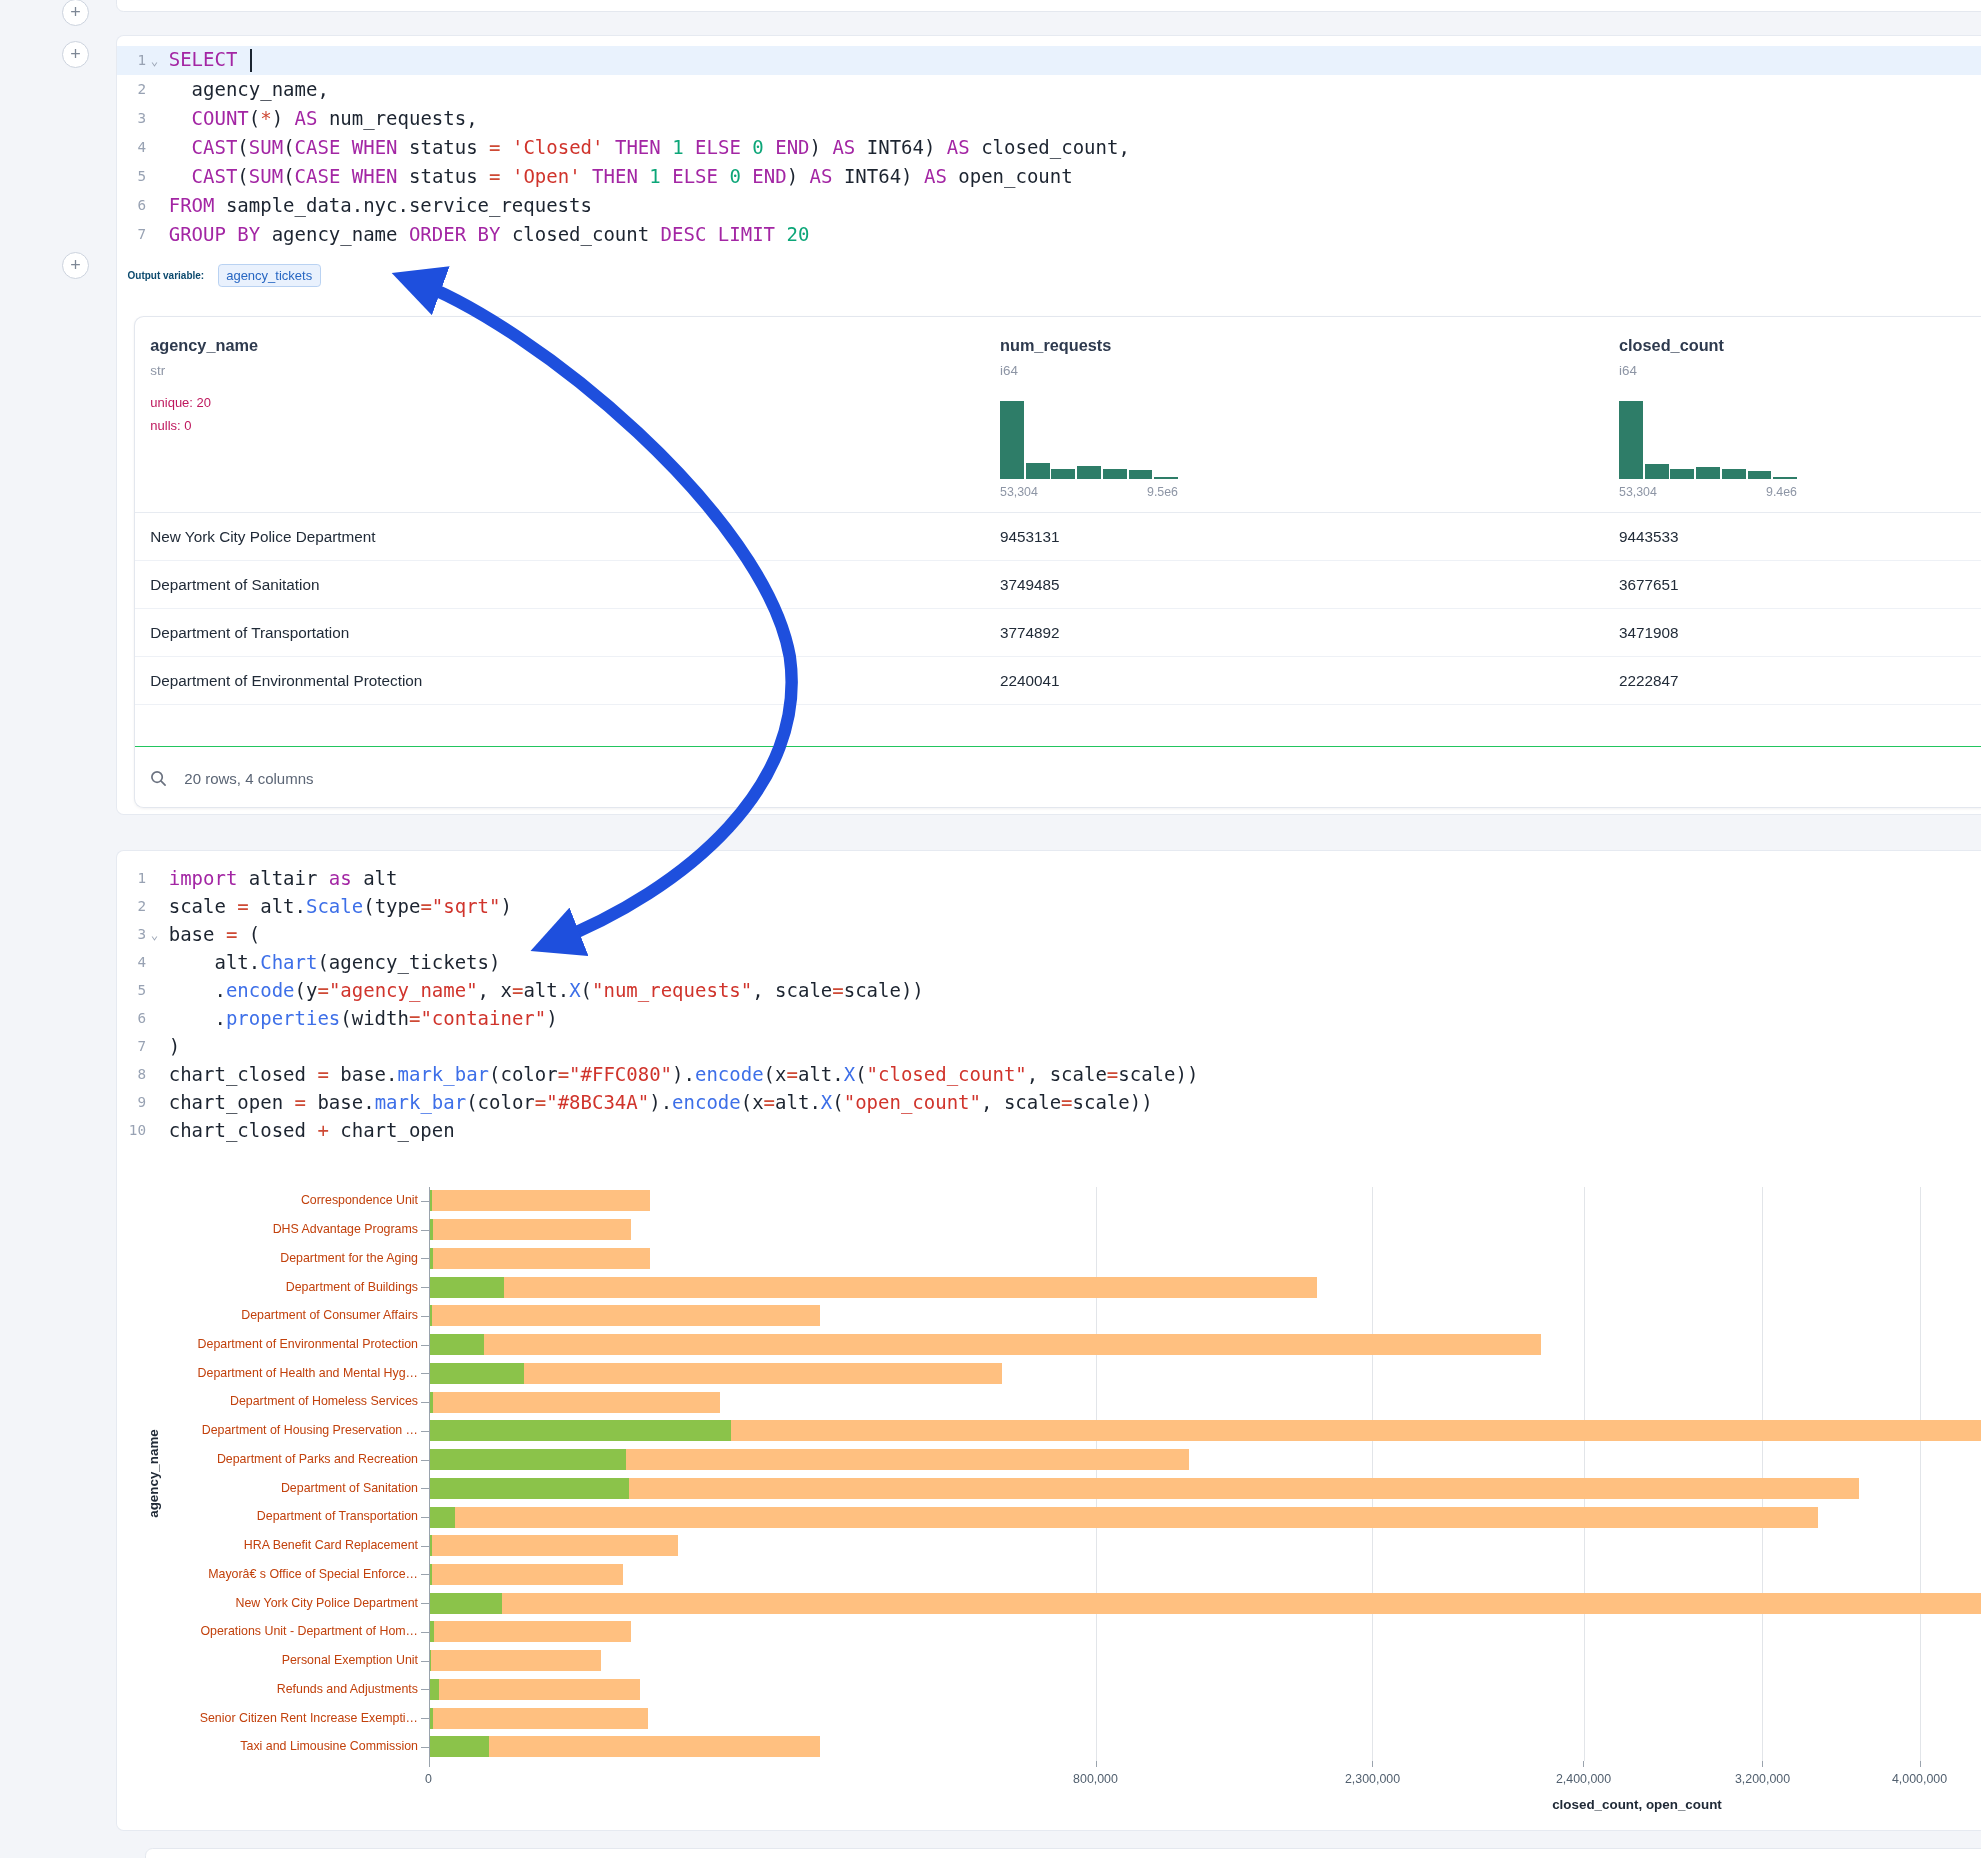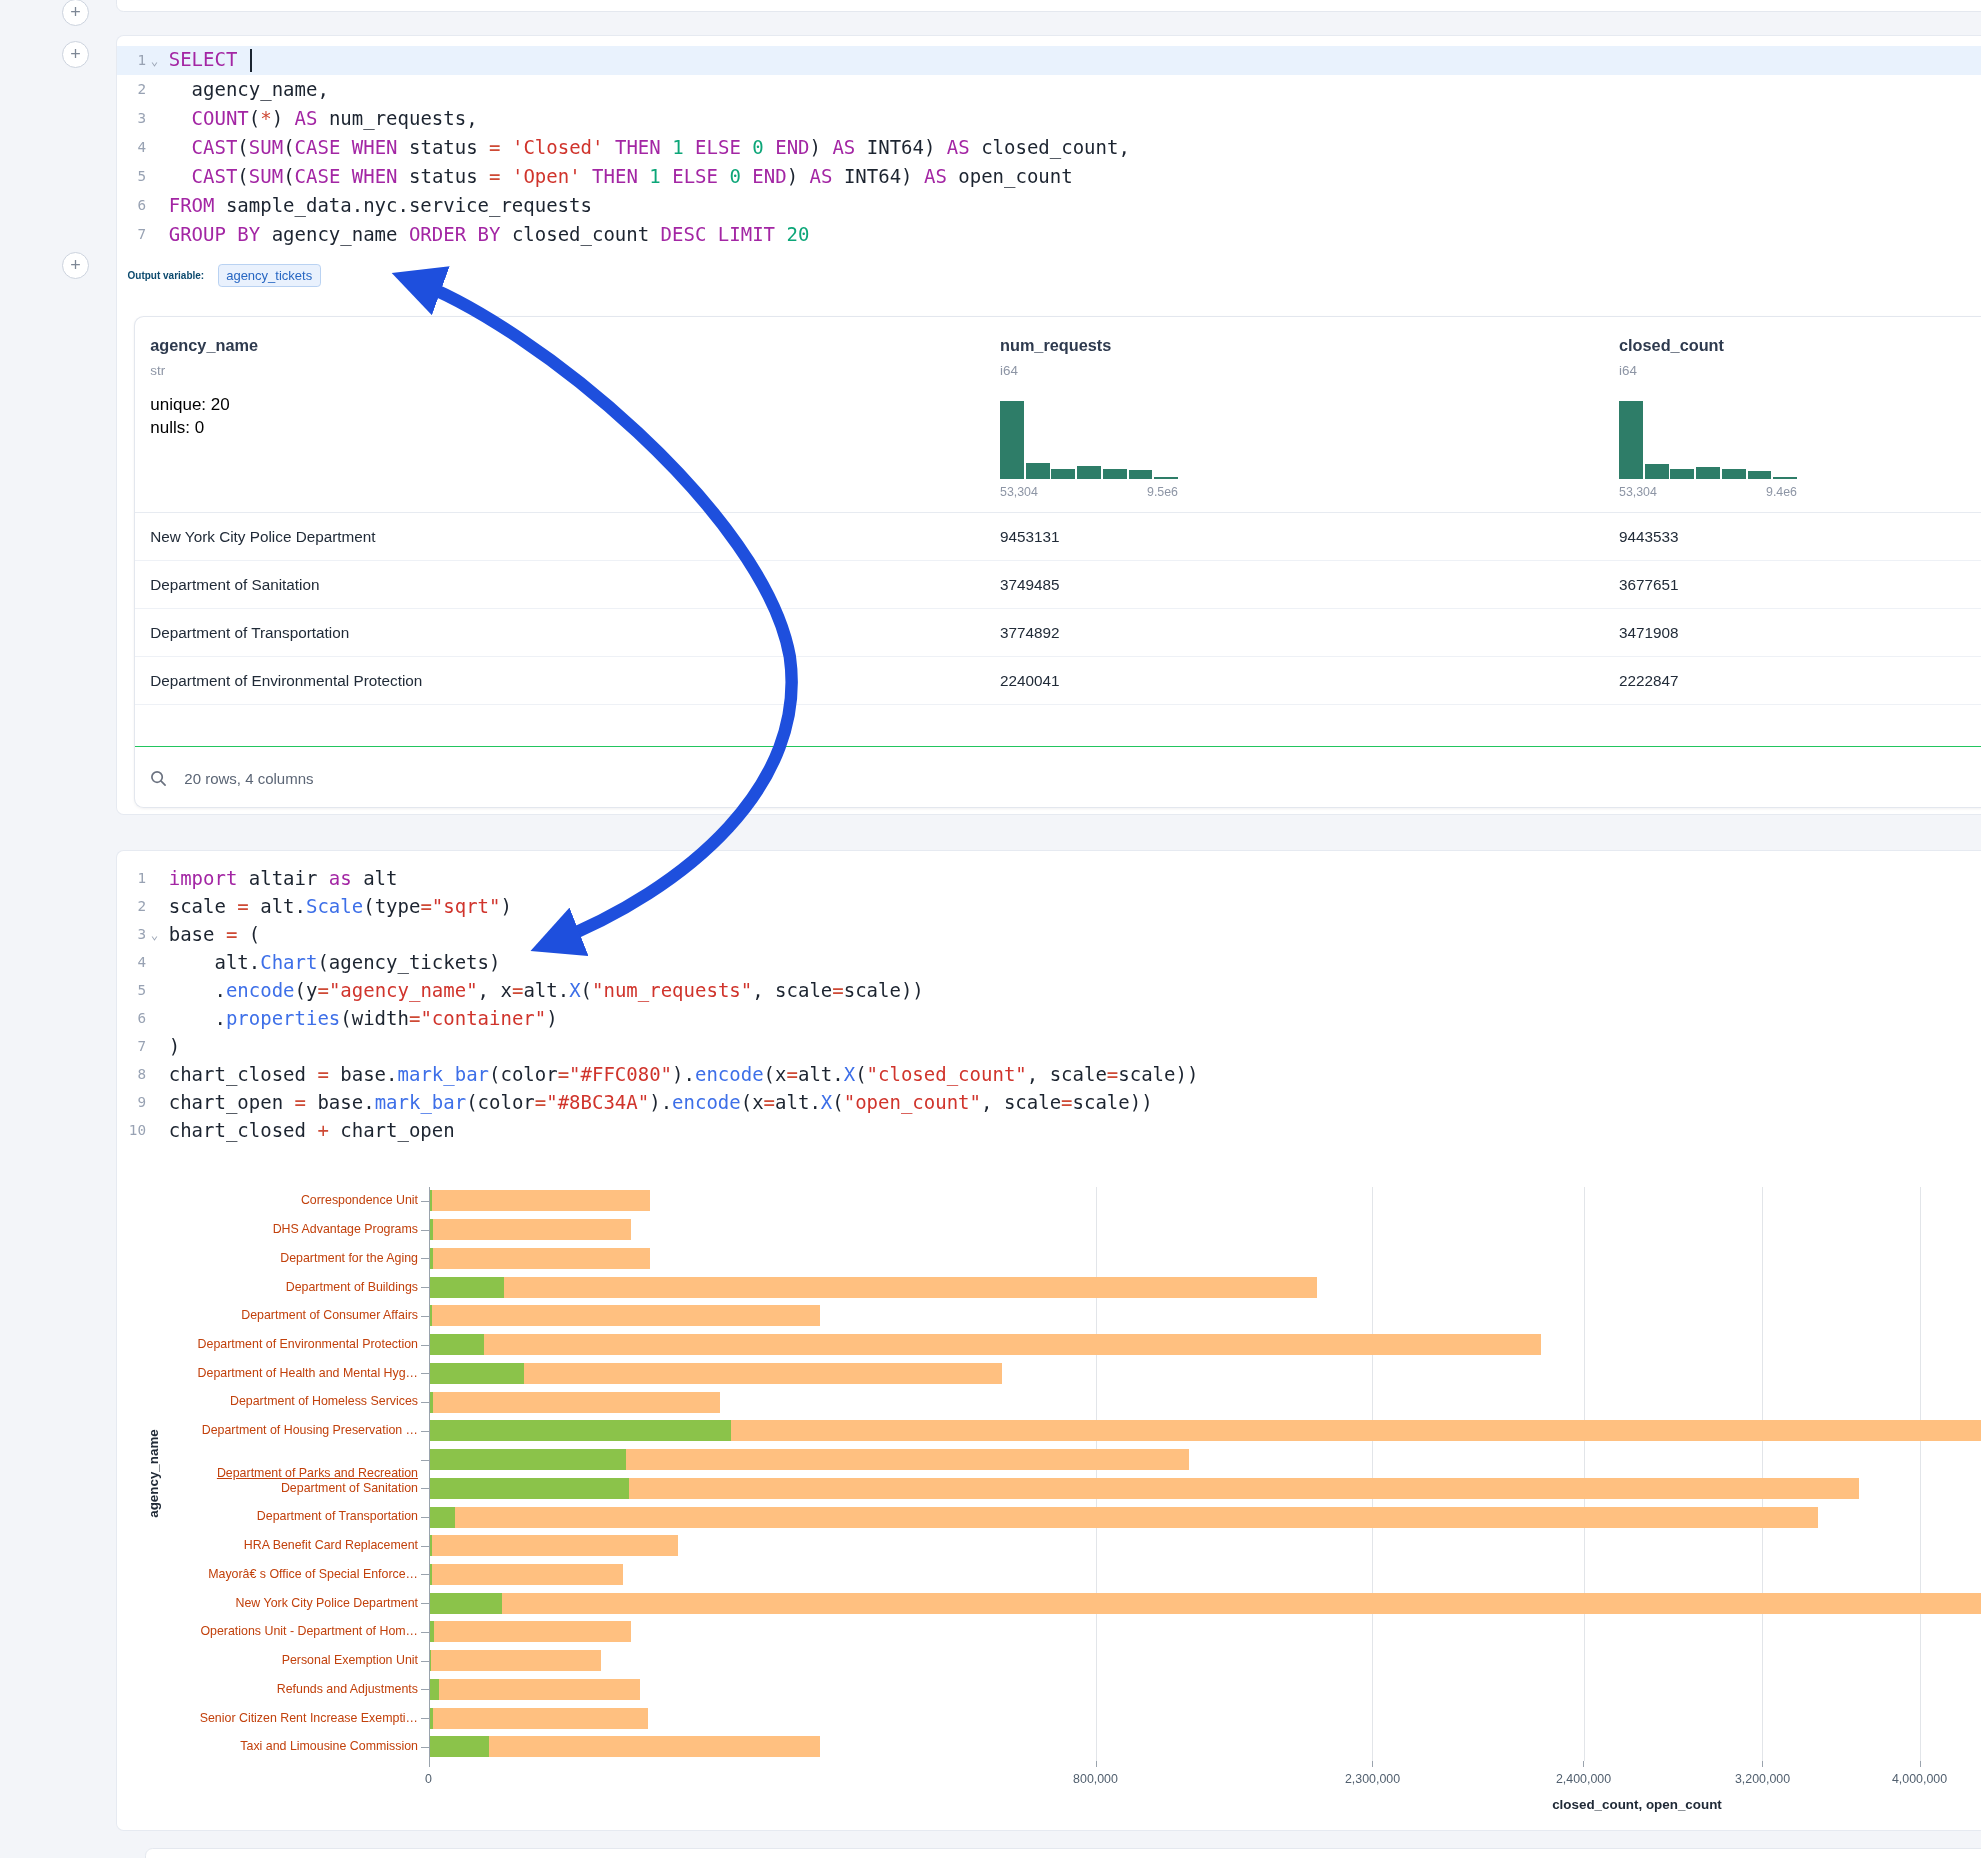--- a/index.html
+++ b/index.html
@@ -53,21 +53,21 @@
                border:1px solid #b9d2f2;color:#2766c2;font-size:13px;border-radius:3.8px;
                padding:2.9px 7.6px;cursor:pointer;}
 
   
   .table-card{position:absolute;left:17px;right:0;top:280px;height:492px;background:#fff;
               border:1px solid #e3e7ee;border-right:none;border-radius:9.6px 0 0 9.6px;
               box-shadow:0 1px 2.9px rgba(16,24,40,.06);box-sizing:border-box;overflow:hidden;}
   .thead{position:absolute;left:0;right:0;top:0;height:195px;}
   .col-name{position:absolute;top:19px;font-size:16.3px;font-weight:700;color:#2e3a4e;}
   .col-type{position:absolute;top:46px;font-size:13.4px;color:#8d95a5;}
-  .col-meta{position:absolute;font-size:17px;color:#000000;}
+  .col-meta{position:absolute;font-size:13px;color:#be185d;}
   .hist{position:absolute;width:178px;height:78px;top:84px;display:flex;
         align-items:flex-end;gap:1.9px;}
   .hist-bar{flex:1 1 auto;}
   .hist-label{position:absolute;top:168px;font-size:12.4px;color:#8d95a5;}
   .tbody{position:absolute;left:0;right:0;top:195px;border-top:1px solid #e7ebf1;}
   .trow{position:relative;height:47px;border-bottom:1px solid #eef1f6;}
   .trow span{position:absolute;top:50%;transform:translateY(-50%);font-size:15.3px;
              color:#212b38;white-space:nowrap;}
   .td1{left:15.3px;} .td2{left:865px;} .td3{left:1484px;}
   .c1{left:15.3px;} .c2{left:865px;} .c3{left:1484px;}
@@ -279,21 +279,21 @@
         <div class="ylabel" style="top: 121px;">Department of Consumer Affairs</div>
         <div class="ytick" style="top: 129px;"></div>
         <div class="ylabel" style="top: 150px;">Department of Environmental Protection</div>
         <div class="ytick" style="top: 158px;"></div>
         <div class="ylabel" style="top: 179px;">Department of Health and Mental Hyg…</div>
         <div class="ytick" style="top: 186px;"></div>
         <div class="ylabel" style="top: 207px;">Department of Homeless Services</div>
         <div class="ytick" style="top: 215px;"></div>
         <div class="ylabel" style="top: 236px;">Department of Housing Preservation …</div>
         <div class="ytick" style="top: 244px;"></div>
-        <div class="ylabel" style="top: 279px; text-decoration: underline;">Department of Parks and Recreation</div>
+        <div class="ylabel" style="top: 265px;">Department of Parks and Recreation</div>
         <div class="ytick" style="top: 273px;"></div>
         <div class="ylabel" style="top: 294px;">Department of Sanitation</div>
         <div class="ytick" style="top: 301px;"></div>
         <div class="ylabel" style="top: 322px;">Department of Transportation</div>
         <div class="ytick" style="top: 330px;"></div>
         <div class="ylabel" style="top: 351px;">HRA Benefit Card Replacement</div>
         <div class="ytick" style="top: 359px;"></div>
         <div class="ylabel" style="top: 380px;">Mayorâ€ s Office of Special Enforce…</div>
         <div class="ytick" style="top: 387px;"></div>
         <div class="ylabel" style="top: 409px;">New York City Police Department</div>

